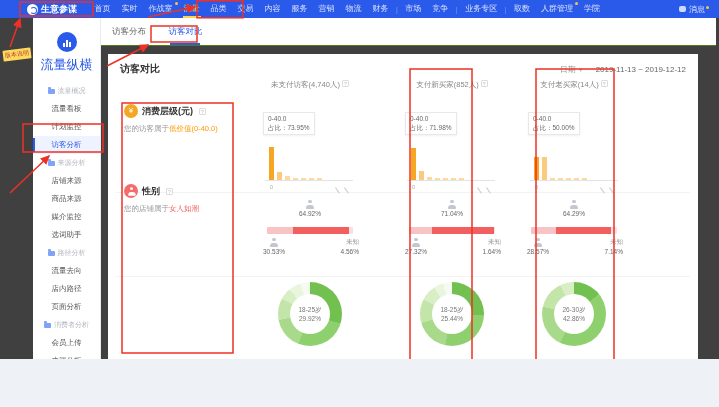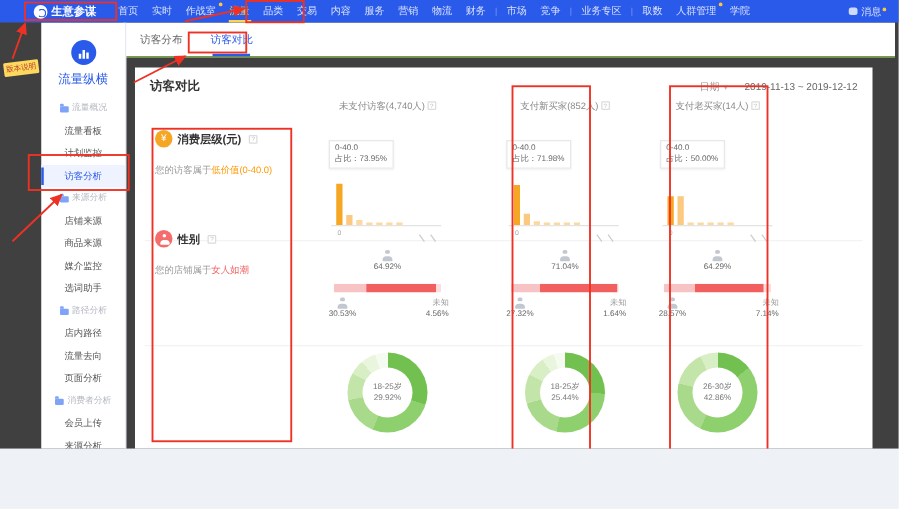--- a/index.html
+++ b/index.html
@@ -21,21 +21,21 @@
   .nav-right { margin-left:auto; margin-right:10px; display:flex; align-items:center; gap:3px; }
   .msg-icon { width:7px; height:6px; background:#cdd9ff; border-radius:2px; position:relative; }
   .msg-icon::after { content:""; position:absolute; left:1px; bottom:-2px; border:2px solid transparent; border-top-color:#cdd9ff; }
   .msg-label { position:relative; padding-right:4px; }
 
   
   .sidebar { position:absolute; left:33px; top:18px; width:68px; height:370px; background:#fff; border-right:1px solid #e7eaf0; z-index:2; }
   .side-logo { width:20px; height:20px; border-radius:50%; background:#2a5ae9; margin:14px auto 4px auto; display:flex; align-items:flex-end; justify-content:center; gap:1px; padding-bottom:5px; }
   .side-logo i { width:2px; background:#fff; display:block; }
   .side-logo i:nth-child(1){height:4px;} .side-logo i:nth-child(2){height:7px;} .side-logo i:nth-child(3){height:5px;}
-  .side-title { text-align:center; color:#2a5ae9; font-size:10px; margin-bottom:8px; }
+  .side-title { text-align:center; color:#2a5ae9; font-size:13px; margin-bottom:8px; }
   .side-item, .side-header { height:18px; line-height:18px; text-align:center; font-size:7.5px; color:#555; position:relative; cursor:pointer; white-space:nowrap; }
   .side-header { color:#b3b7c0; font-size:7px; display:flex; align-items:center; justify-content:center; gap:3px; }
   .folder { display:inline-block; width:7px; height:5px; background:#7ea3f7; border-radius:1px; position:relative; }
   .folder::before { content:""; position:absolute; left:0; top:-1.5px; width:3px; height:1.5px; background:#7ea3f7; border-radius:1px 1px 0 0; }
   .side-item.active { color:#2a5ae9; background:#eef3ff; }
   .side-item.active::before { content:""; position:absolute; left:0; top:2px; bottom:2px; width:2px; background:#2a5ae9; }
 
   
   .tabbar { position:absolute; left:98px; top:18px; width:618px; height:28px; background:#fff; border-bottom:1px solid #4d7c0f; padding-left:14px; z-index:1; }
   .tab { display:inline-block; margin-right:18px; line-height:27px; font-size:8.5px; color:#666; position:relative; cursor:pointer; }
@@ -51,21 +51,21 @@
   .col-head { position:absolute; top:26px; width:140px; text-align:center; font-size:7.5px; color:#888; white-space:nowrap; }
   .col-head.c1{left:132px;} .col-head.c2{left:274px;} .col-head.c3{left:396px;}
   .qbox { display:inline-block; width:7px; height:7px; border:1px solid #dcdcdc; color:#b9b9b9; font-size:5px; line-height:6px; text-align:center; border-radius:1px; margin-left:2px; vertical-align:1px; background:#fff; }
   .sep { position:absolute; left:8px; right:8px; border-top:1px solid #f2f3f6; }
 
   
   .rowlab { position:absolute; left:16px; width:108px; }
   .row-head { display:flex; align-items:center; gap:4px; }
   .ric { width:14px; height:14px; border-radius:50%; color:#fff; font-size:8px; line-height:14px; text-align:center; flex:0 0 14px; position:relative; }
   .rtitle { font-size:9px; font-weight:bold; color:#333; white-space:nowrap; }
-  .rdesc { margin-top:12px; font-size:7.5px; color:#999; line-height:11px; width:104px; }
+  .rdesc { margin-top:5px; font-size:7.5px; color:#999; line-height:11px; width:104px; }
   .hl-orange { color:#ff9800; } .hl-red { color:#f25f5f; } .hl-green { color:#6fbf4a; }
 
   
   .mini { position:absolute; top:56px; width:92px; height:84px; }
   .mini.c1{left:155px;} .mini.c2{left:297px;} .mini.c3{left:420px;}
   .tip { position:absolute; left:0; top:2px; background:#fff; border:1px solid #e8e8e8; box-shadow:0 1px 2px rgba(0,0,0,.06); padding:2px 4px; font-size:6.5px; color:#666; line-height:8.5px; z-index:2; white-space:nowrap; }
   .bars { position:absolute; left:6px; bottom:14px; height:36px; display:flex; align-items:flex-end; gap:3px; }
   .bar { width:5px; display:block; }
   .b-dark { background:#f5a623; } .b-mid { background:#fbc97f; } .b-light { background:#fcd9a0; }
   .axis { position:absolute; left:2px; right:2px; bottom:13px; border-bottom:1px solid #e3e3e3; }
@@ -162,22 +162,22 @@
           <span>来源分析</span>
         </div>
         <div class="side-item">店铺来源</div>
         <div class="side-item">商品来源</div>
         <div class="side-item">媒介监控</div>
         <div class="side-item">选词助手</div>
         <div class="side-header">
           <i class="folder"></i>
           <span>路径分析</span>
         </div>
+        <div class="side-item">流量去向</div>
         <div class="side-item">店内路径</div>
-        <div class="side-item">流量去向</div>
         <div class="side-item">页面分析</div>
         <div class="side-header">
           <i class="folder"></i>
           <span>消费者分析</span>
         </div>
         <div class="side-item">会员上传</div>
         <div class="side-item">来源分析</div>
       </div>
   </aside>
 

